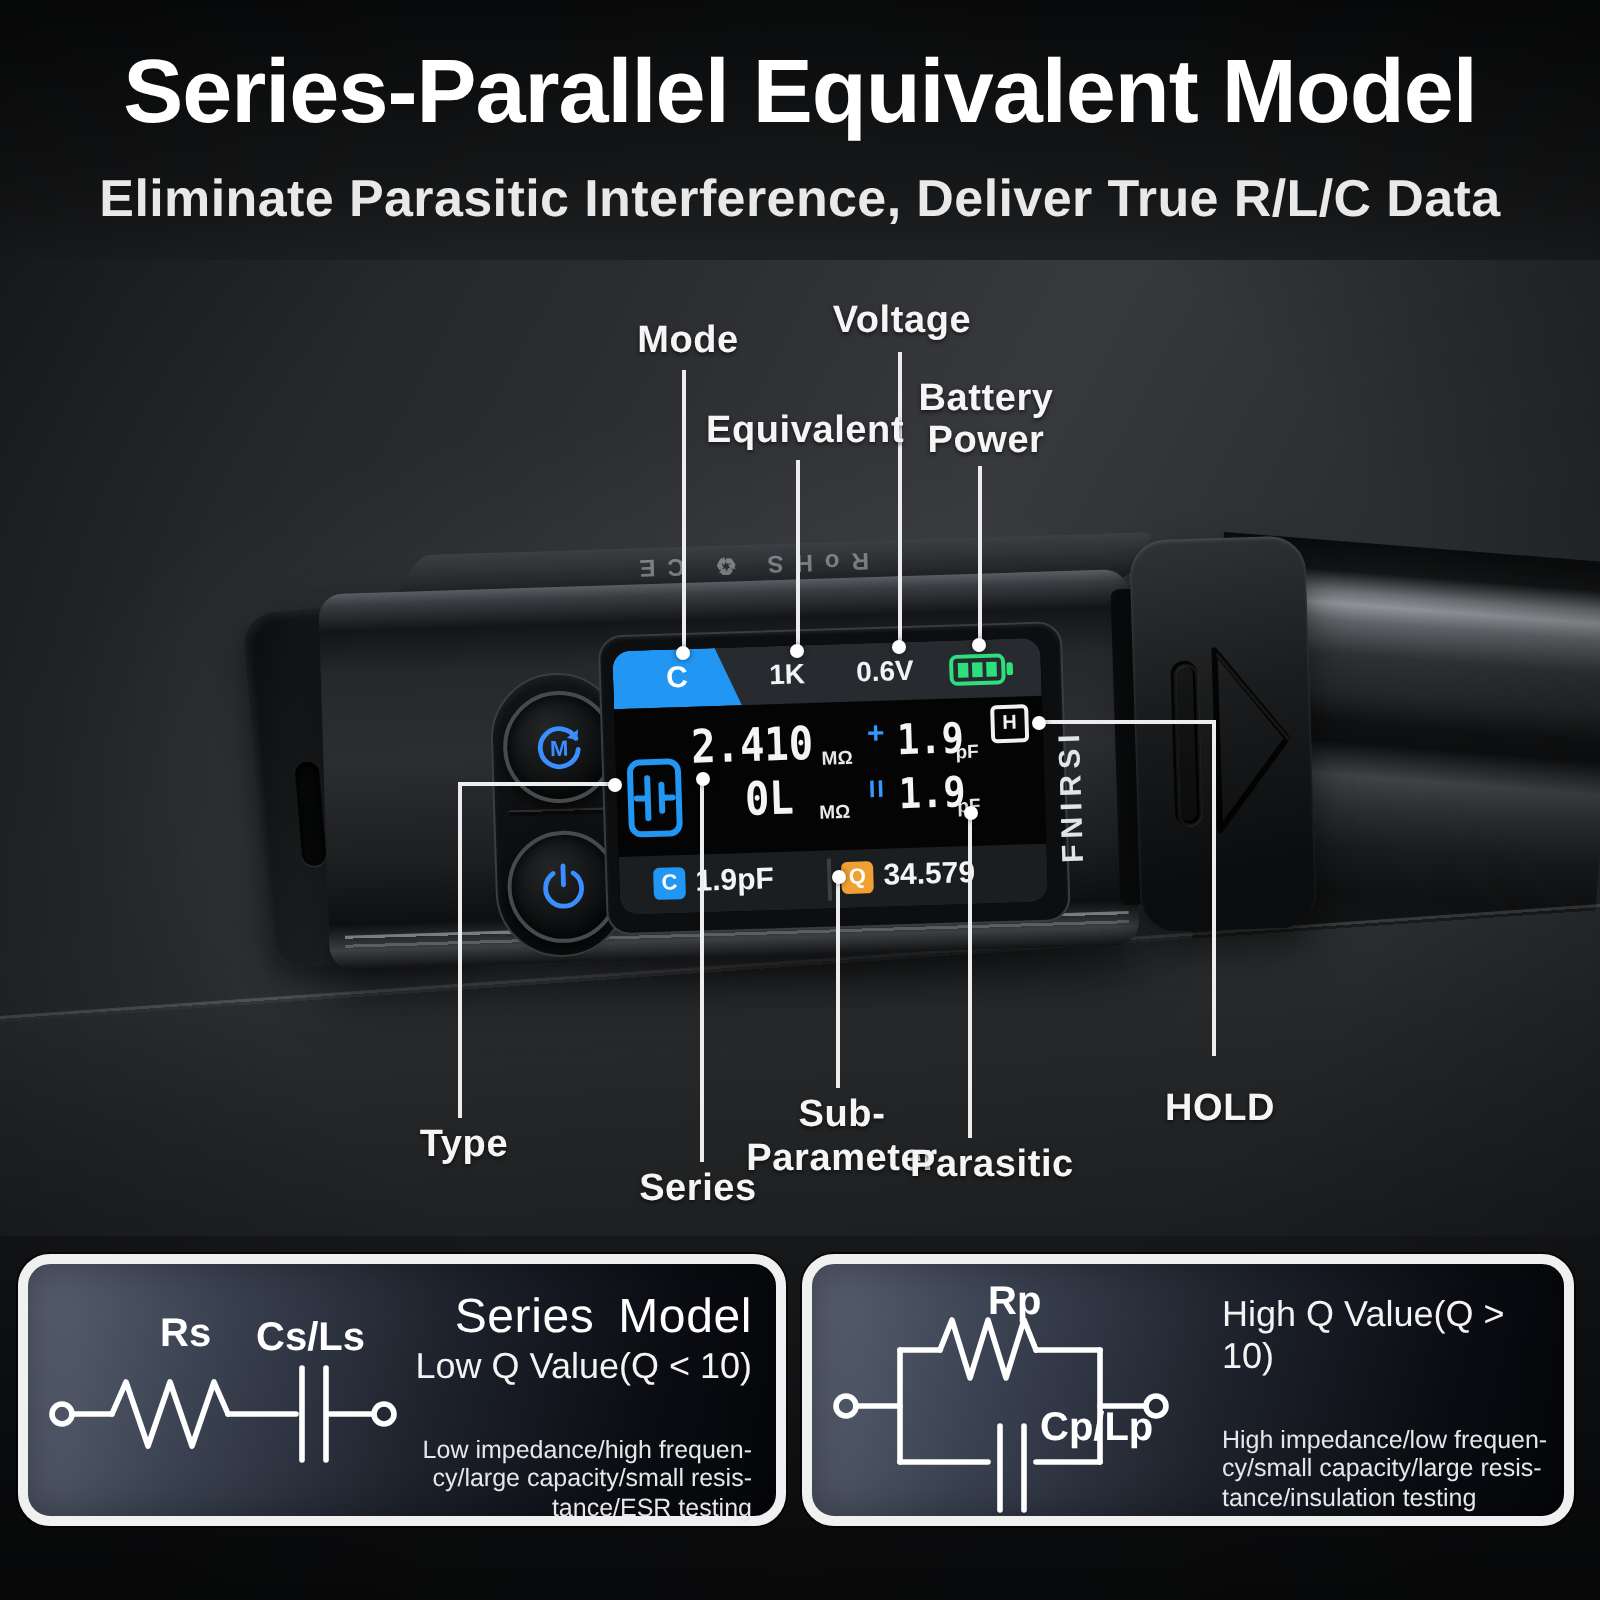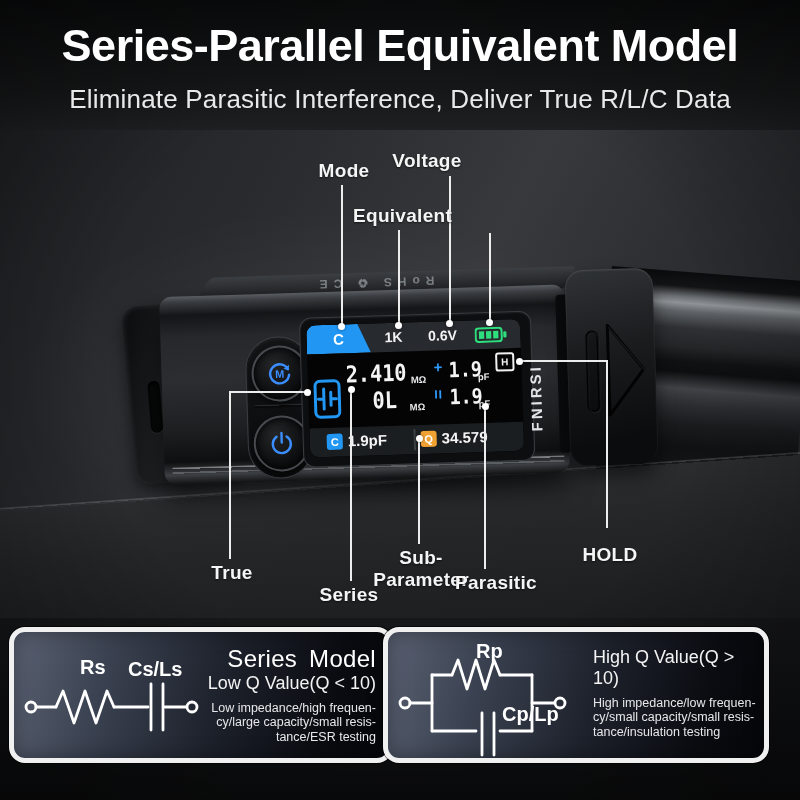--- a/index.html
+++ b/index.html
@@ -23,21 +23,21 @@
   .bg-bottom{position:absolute;left:0;top:618px;width:800px;height:182px;z-index:9;
     background:linear-gradient(180deg,#17181a,#101113 60%,#0b0c0d 100%);}
   .vignette{position:absolute;inset:0;z-index:12;pointer-events:none;
     background:radial-gradient(ellipse 560px 520px at 50% 46%,transparent 55%,rgba(0,0,0,.38) 100%);}
   .dev-shadow{position:absolute;left:168px;top:452px;width:430px;height:42px;z-index:9;border-radius:50%;
     background:radial-gradient(ellipse,rgba(0,0,0,.6),transparent 70%);filter:blur(6px);}
   
   .page-title{position:absolute;left:0;top:20px;width:800px;z-index:50;text-align:center;
     color:#fff;font-size:45px;font-weight:700;letter-spacing:-.5px;}
   .page-subtitle{position:absolute;left:0;top:84px;width:800px;z-index:50;text-align:center;
-    color:#e9e9ea;font-size:26px;font-weight:400;letter-spacing:.2px;}
+    color:#e9e9ea;font-size:26px;font-weight:700;letter-spacing:.2px;}
   
   .device{position:absolute;inset:0;z-index:10;transform:rotate(-1.8deg);transform-origin:390px 385px;}
   .left-cap{position:absolute;left:128px;top:296px;width:112px;height:178px;border-radius:16px;
     transform:rotate(-3deg);
     background:linear-gradient(105deg,#0b0c0d,#1f2123 45%,#0f1011 90%);
     box-shadow:inset 2px 2px 4px rgba(255,255,255,.07), 0 6px 14px rgba(0,0,0,.5);}
   .left-slot{position:absolute;left:20px;top:76px;width:12px;height:52px;border-radius:6px;background:#070808;
     box-shadow:inset 0 2px 4px #000, 0 1px 0 rgba(255,255,255,.08);}
   .top-face{position:absolute;left:206px;top:272px;width:368px;height:23px;z-index:1;border-radius:6px;
     transform:skewX(-32deg);
@@ -103,21 +103,21 @@
   
   .panel{position:absolute;top:627px;height:136px;z-index:40;box-sizing:border-box;
     border:5px solid #f0f0f0;border-radius:16px;
     background:linear-gradient(105deg,#5a6172 0%,#3a4150 25%,#1d212b 55%,#0a0c11 82%,#05060a 100%);
     box-shadow:0 0 0 1px rgba(0,0,0,.6), inset 0 0 20px rgba(0,0,0,.35);}
   .c-lbl{position:absolute;color:#fff;font-size:20px;font-weight:700;}
   .circuit{position:absolute;}
   .p-text{position:absolute;top:14px;}
   .p-title{color:#fff;font-size:24px;font-weight:400;letter-spacing:.3px;word-spacing:5px;line-height:26px;}
   .p-sub{color:#f3f3f4;font-size:18px;font-weight:400;line-height:21px;margin-top:1px;}
-  .p-desc{color:#e6e7e9;font-size:12.5px;line-height:1.14;margin-top:7px;white-space:pre-line;}
+  .p-desc{color:#e6e7e9;font-size:12.5px;line-height:1.14;margin-top:24px;white-space:pre-line;}
 </style>
 </head>
 <body>
 
 <div id="stage">
 
   <div class="bg-top"></div>
   <div class="bg-mid"></div>
   <div class="rail"></div>
   <div class="floor"></div>
@@ -205,35 +205,37 @@
     </div>
     <div class="brand">FNIRSI</div>
   </div>
 
   <div class="vignette"></div>
 
   <div class="lbl" style="left:316px;top:160px;width:56px">Mode</div>
   <div class="vline" style="left:341px;top:185px;height:141px"></div>
   <div class="dot" style="left:338px;top:323px"></div>
 
-  <div class="lbl" style="left:392px;top:150px;width:70px">Voltage</div>
+  <div class="lbl" style="left:416px;top:150px;width:70px">Voltage</div>
   <div class="vline" style="left:449px;top:176px;height:147px"></div>
   <div class="dot" style="left:446px;top:320px"></div>
 
   <div class="lbl" style="left:353px;top:205px;width:95px">Equivalent</div>
   <div class="vline" style="left:398px;top:230px;height:94px"></div>
   <div class="dot" style="left:395px;top:322px"></div>
 
+  <div class="lbl pre" style="left:455px;top:189px;width:76px">Battery
+Power</div>
   <div class="vline" style="left:489px;top:233px;height:89px"></div>
   <div class="dot" style="left:486px;top:319px"></div>
 
   <div class="dot" style="left:304px;top:389px"></div>
   <div class="hline" style="left:229px;top:391px;width:78px"></div>
   <div class="vline" style="left:229px;top:391px;height:168px"></div>
-  <div class="lbl" style="left:206px;top:562px;width:52px">True</div>
+  <div class="lbl" style="left:206px;top:562px;width:52px">Type</div>
 
   <div class="dot" style="left:348px;top:386px"></div>
   <div class="vline" style="left:350px;top:389px;height:192px"></div>
   <div class="lbl" style="left:316px;top:584px;width:66px">Series</div>
 
   <div class="dot" style="left:416px;top:435px"></div>
   <div class="vline" style="left:418px;top:438px;height:106px"></div>
   <div class="lbl" style="left:358px;top:547px;width:126px">Sub-Parameter</div>
 
   <div class="dot" style="left:482px;top:403px"></div>
@@ -262,21 +264,21 @@
     </svg>
     <div class="p-text" style="right:12px;text-align:right">
       <div class="p-title">Series Model</div>
       <div class="p-sub">Low Q  Value(Q &lt; 10)</div>
       <div class="p-desc">Low impedance/high frequen-
 cy/large capacity/small resis-
 tance/ESR testing</div>
     </div>
   </section>
 
-  <section class="panel" style="left:383px;width:386px">
+  <section class="panel" style="left:401px;width:386px">
     <div class="c-lbl" style="left:88px;top:8px">Rp</div>
     <div class="c-lbl" style="left:114px;top:71px">Cp/Lp</div>
     <svg class="circuit" style="left:8px;top:14px" width="195" height="112" viewBox="0 0 195 112">
       <g fill="none" stroke="#ffffff" stroke-width="2.8" stroke-linecap="round" stroke-linejoin="round">
         <circle cx="9" cy="57" r="5"></circle>
         <path d="M14 57 H36"></path>
         <path d="M36 29 V85"></path>
         <path d="M36 29 H56"></path>
         <path d="M56 29 L62 14 L71 43 L80 14 L89 43 L98 14 L104 29"></path>
         <path d="M104 29 H136"></path>
@@ -285,18 +287,18 @@
         <path d="M86 67 V109"></path>
         <path d="M98 67 V109"></path>
         <path d="M104 85 H136"></path>
         <path d="M136 57 H158"></path>
         <circle cx="164" cy="57" r="5"></circle>
       </g>
     </svg>
     <div class="p-text" style="left:205px;text-align:left">
       <div class="p-sub">High Q Value(Q &gt; 10)</div>
       <div class="p-desc">High impedance/low frequen-
-cy/small capacity/small resis-
+cy/small capacity/large resis-
 tance/insulation testing</div>
     </div>
   </section>
 
 </div>
 
 </body></html>

